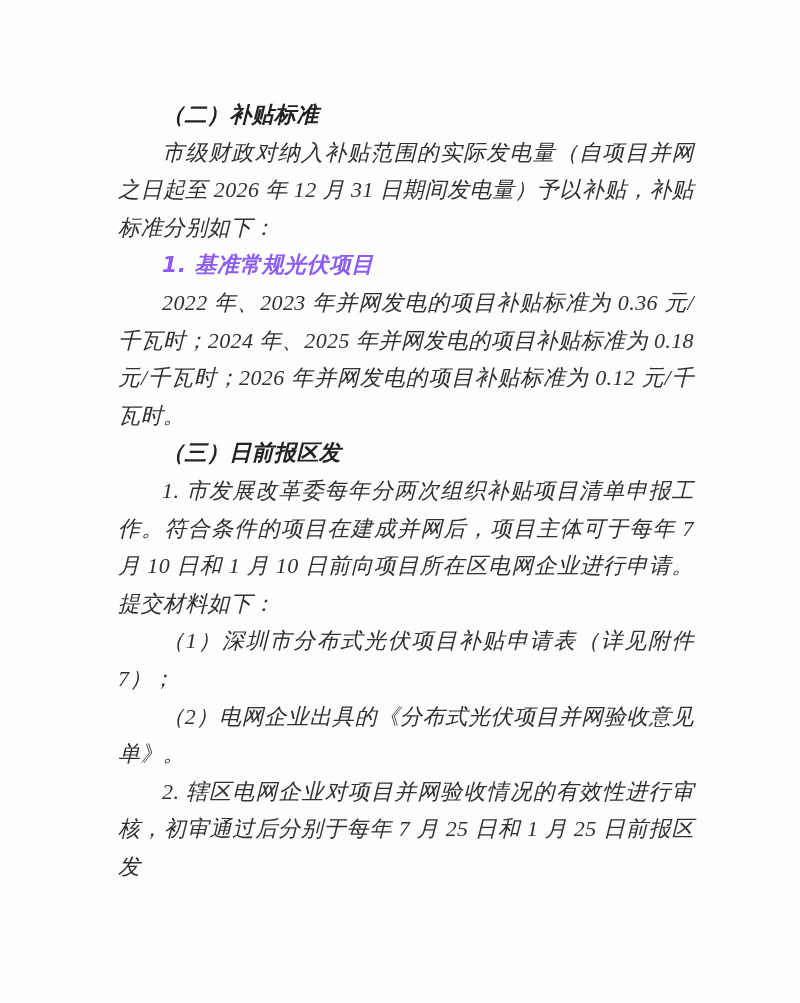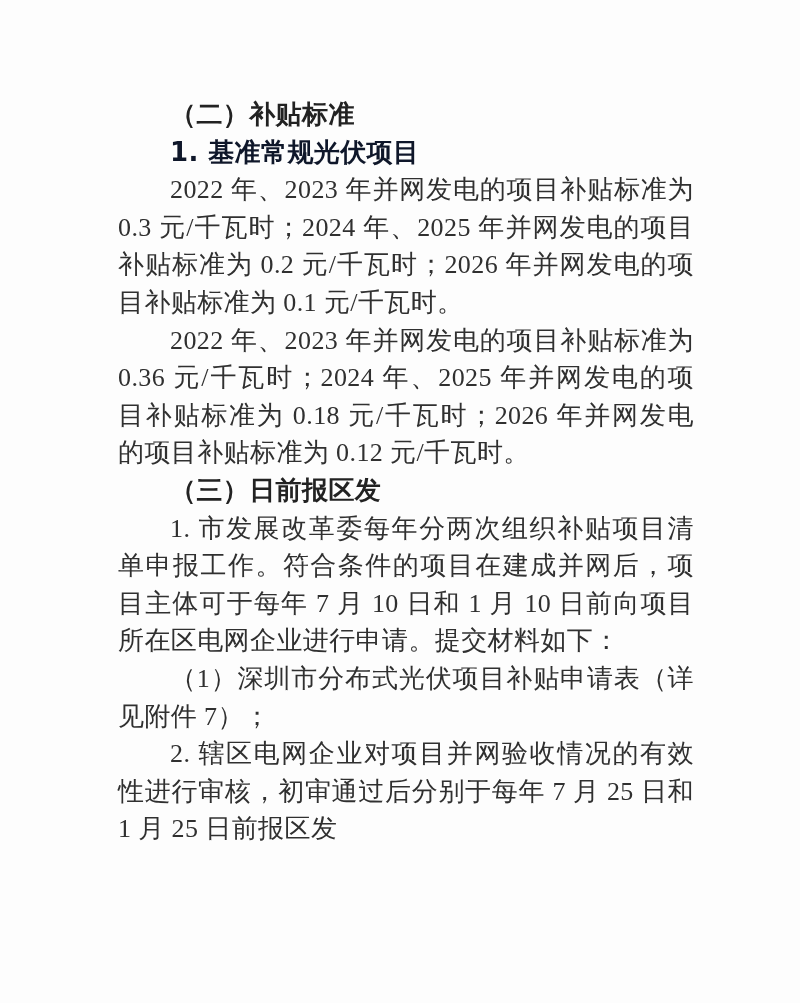--- a/index.html
+++ b/index.html
@@ -17,64 +17,66 @@
     color: #303030;
   }
   .doc-body {
     position: absolute;
     top: 96px;
     left: 118px;
     width: 576px;
   }
   .doc-body > div {
     margin: 0;
-    font-size: 26px;
+    font-size: 22px;
     line-height: 37.6px;
     text-align: justify;
     text-justify: inter-ideograph;
     letter-spacing: 0.4px;
     word-break: break-all;
+    font-style: italic;
   }
   .doc-heading {
     font-family: "DejaVu Sans", "Liberation Sans", sans-serif;
     font-weight: 700;
     color: #222222;
     text-indent: 2em;
     text-align: left !important;
   }
   .doc-subheading {
     font-family: "DejaVu Sans", "Liberation Sans", sans-serif;
     font-weight: 700;
-    color: #0f172a;
+    color: #8b5cf6;
     text-indent: 2em;
     text-align: left !important;
   }
   .doc-paragraph {
     text-indent: 2em;
   }
 </style>
 </head>
 <body>
 
 <div class="page">
   <div class="doc-body">
 
     <div class="doc-heading">（二）补贴标准</div>
 
+    <div class="doc-paragraph">市级财政对纳入补贴范围的实际发电量（自项目并网之日起至 2026 年 12 月 31 日期间发电量）予以补贴，补贴标准分别如下：</div>
 
     <div class="doc-subheading">1. 基准常规光伏项目</div>
 
-    <div class="doc-paragraph">2022 年、2023 年并网发电的项目补贴标准为 0.3 元/千瓦时；2024 年、2025 年并网发电的项目补贴标准为 0.2 元/千瓦时；2026 年并网发电的项目补贴标准为 0.1 元/千瓦时。</div>
 
 
     <div class="doc-paragraph">2022 年、2023 年并网发电的项目补贴标准为 0.36 元/千瓦时；2024 年、2025 年并网发电的项目补贴标准为 0.18 元/千瓦时；2026 年并网发电的项目补贴标准为 0.12 元/千瓦时。</div>
 
     <div class="doc-heading">（三）日前报区发</div>
 
     <div class="doc-paragraph">1. 市发展改革委每年分两次组织补贴项目清单申报工作。符合条件的项目在建成并网后，项目主体可于每年 7 月 10 日和 1 月 10 日前向项目所在区电网企业进行申请。提交材料如下：</div>
 
     <div class="doc-paragraph">（1）深圳市分布式光伏项目补贴申请表（详见附件 7）；</div>
 
+    <div class="doc-paragraph">（2）电网企业出具的《分布式光伏项目并网验收意见单》。</div>
 
     <div class="doc-paragraph">2. 辖区电网企业对项目并网验收情况的有效性进行审核，初审通过后分别于每年 7 月 25 日和 1 月 25 日前报区发</div>
 
   </div>
 </div>
 
 </body></html>

